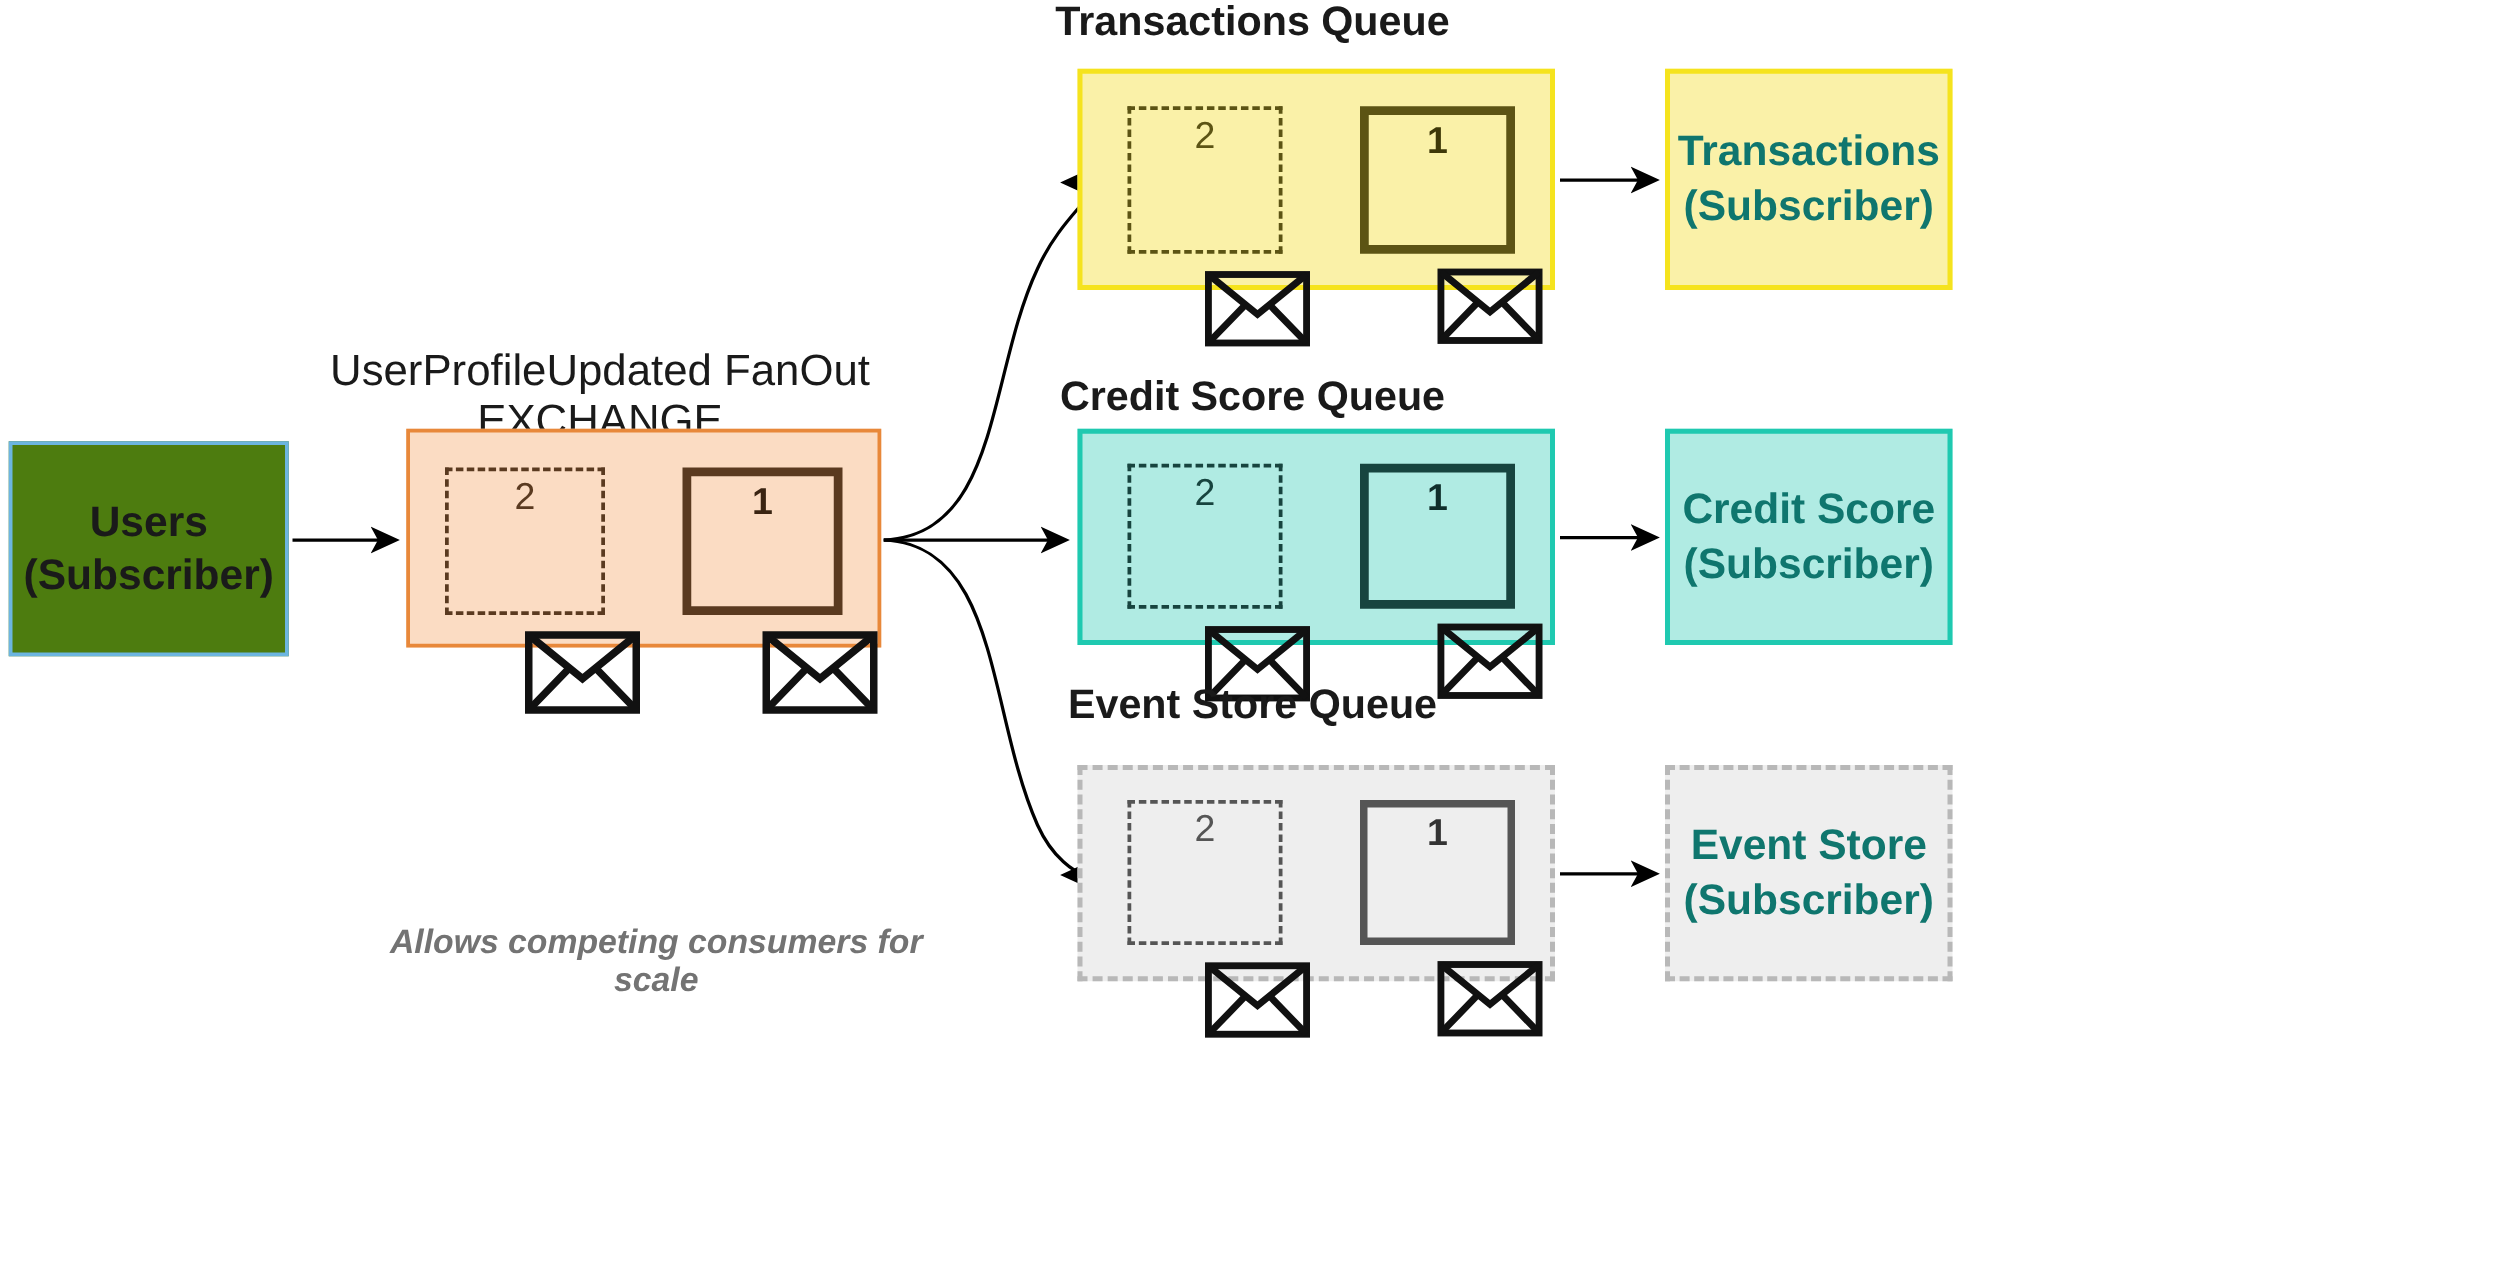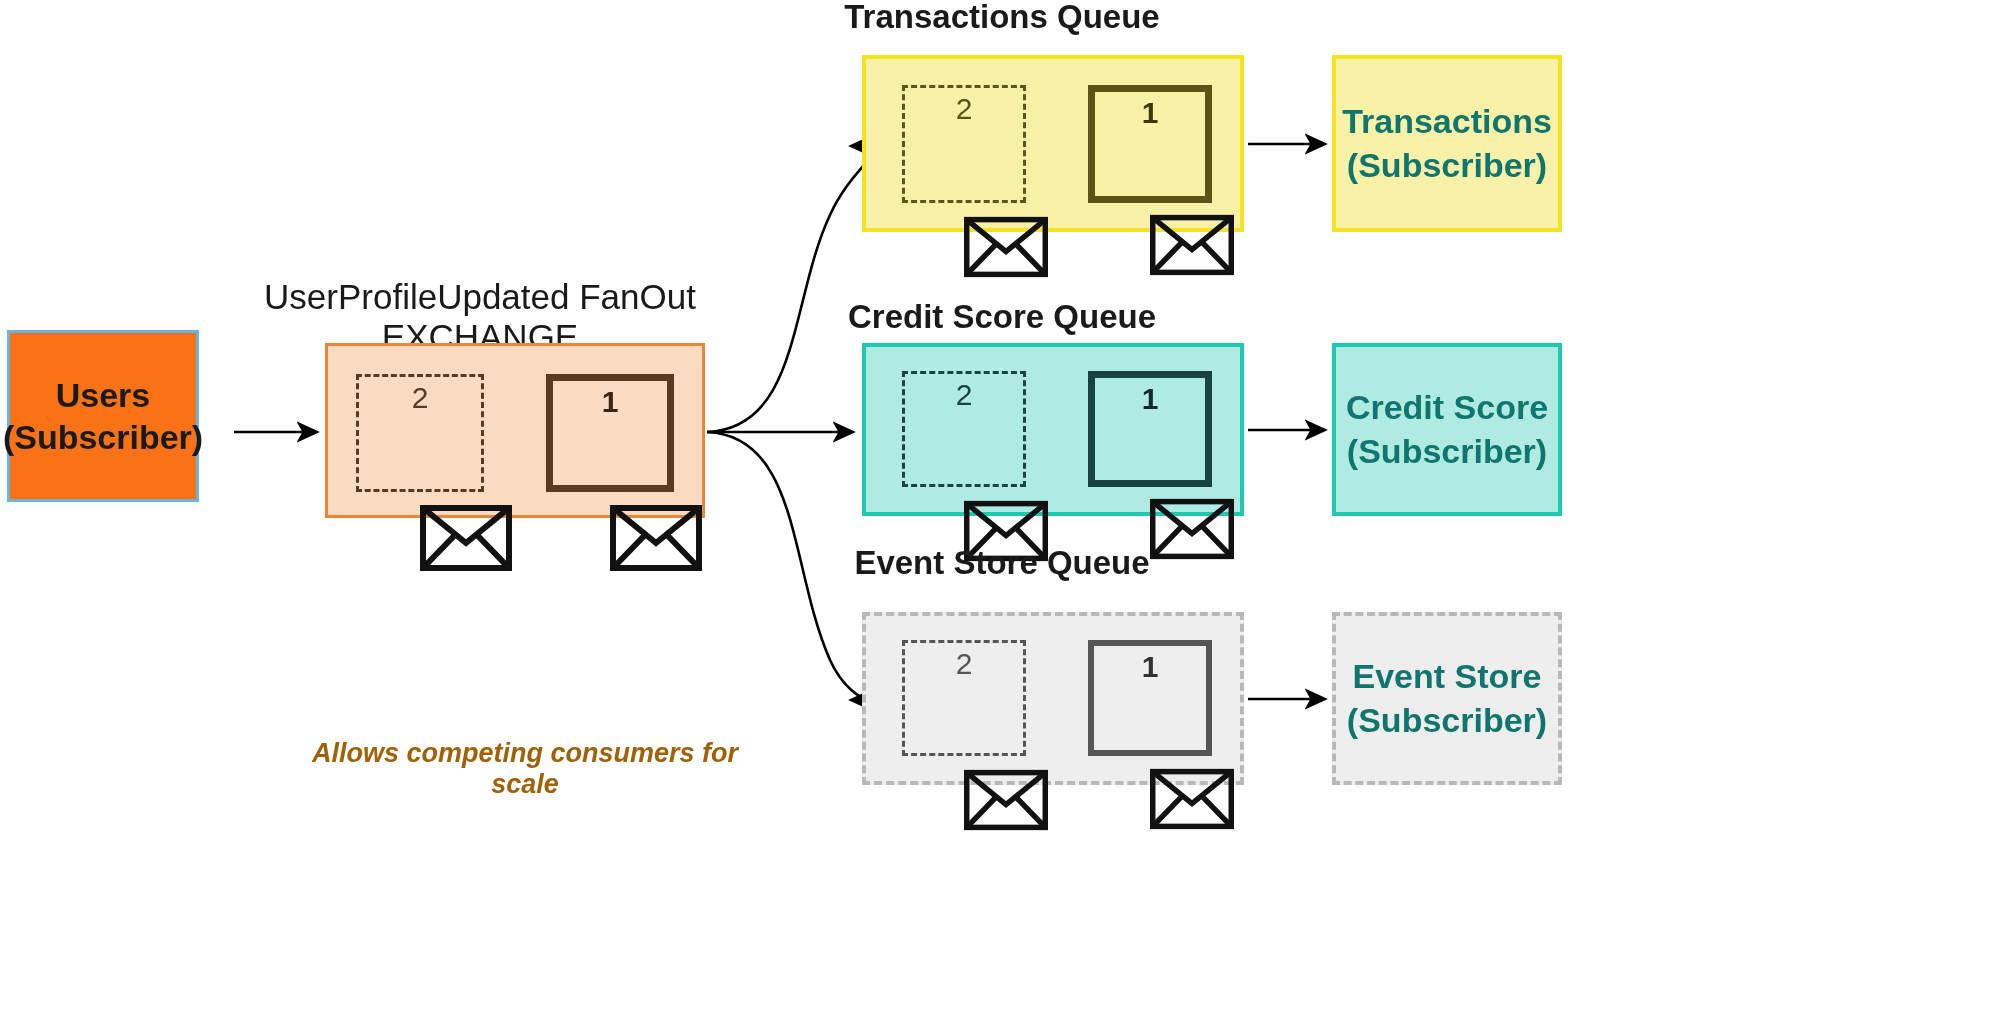--- a/index.html
+++ b/index.html
@@ -6,22 +6,22 @@
   body{width:2000px;height:1021px;position:relative;overflow:hidden;
        font-family:"Liberation Sans","DejaVu Sans",sans-serif;}
   .stage{position:absolute;left:0;top:0;width:2000px;height:1021px;}
 
   
   .box{position:absolute;box-sizing:border-box;display:flex;
        align-items:center;justify-content:center;text-align:center;}
   .box .lbl{font-weight:bold;color:#1a1a1a;line-height:1.24;}
 
   
-  .pub{left:7px;top:330px;width:192px;height:172px;
-       background:#f97316;border:3px solid #6cb5e0;}
+  .pub{left:7px;top:353px;width:224px;height:172px;
+       background:#4d7c0f;border:3px solid #6cb5e0;}
   .pub .lbl{font-size:34px;}
 
   
   .exch{left:325px;top:343px;width:380px;height:175px;
         background:#fbdcc3;border:3px solid #e8883a;}
 
   .exch-title{position:absolute;left:180px;top:325px;width:600px;
        text-align:center;font-size:35px;font-weight:normal;color:#1a1a1a;
        transform:translateY(-48px);}
 
@@ -51,21 +51,21 @@
   
   .slot{position:absolute;box-sizing:border-box;
         display:flex;flex-direction:column;align-items:center;}
   .slot .num{font-size:30px;line-height:1;margin-top:6px;}
   .slot .env{position:absolute;bottom:-16px;left:50%;
              transform:translateX(-50%);}
 
   
   .caption{position:absolute;left:300px;top:738px;width:450px;
            text-align:center;font-size:27px;font-weight:bold;
-           font-style:italic;color:#a16207;}
+           font-style:italic;color:#737373;}
 
   svg{position:absolute;left:0;top:0;overflow:visible;}
   .flow{fill:none;stroke:#000000;stroke-width:2.6;}
 </style>
 </head>
 <body>
 
 <div class="stage">
 
   <svg width="2000" height="1021">

